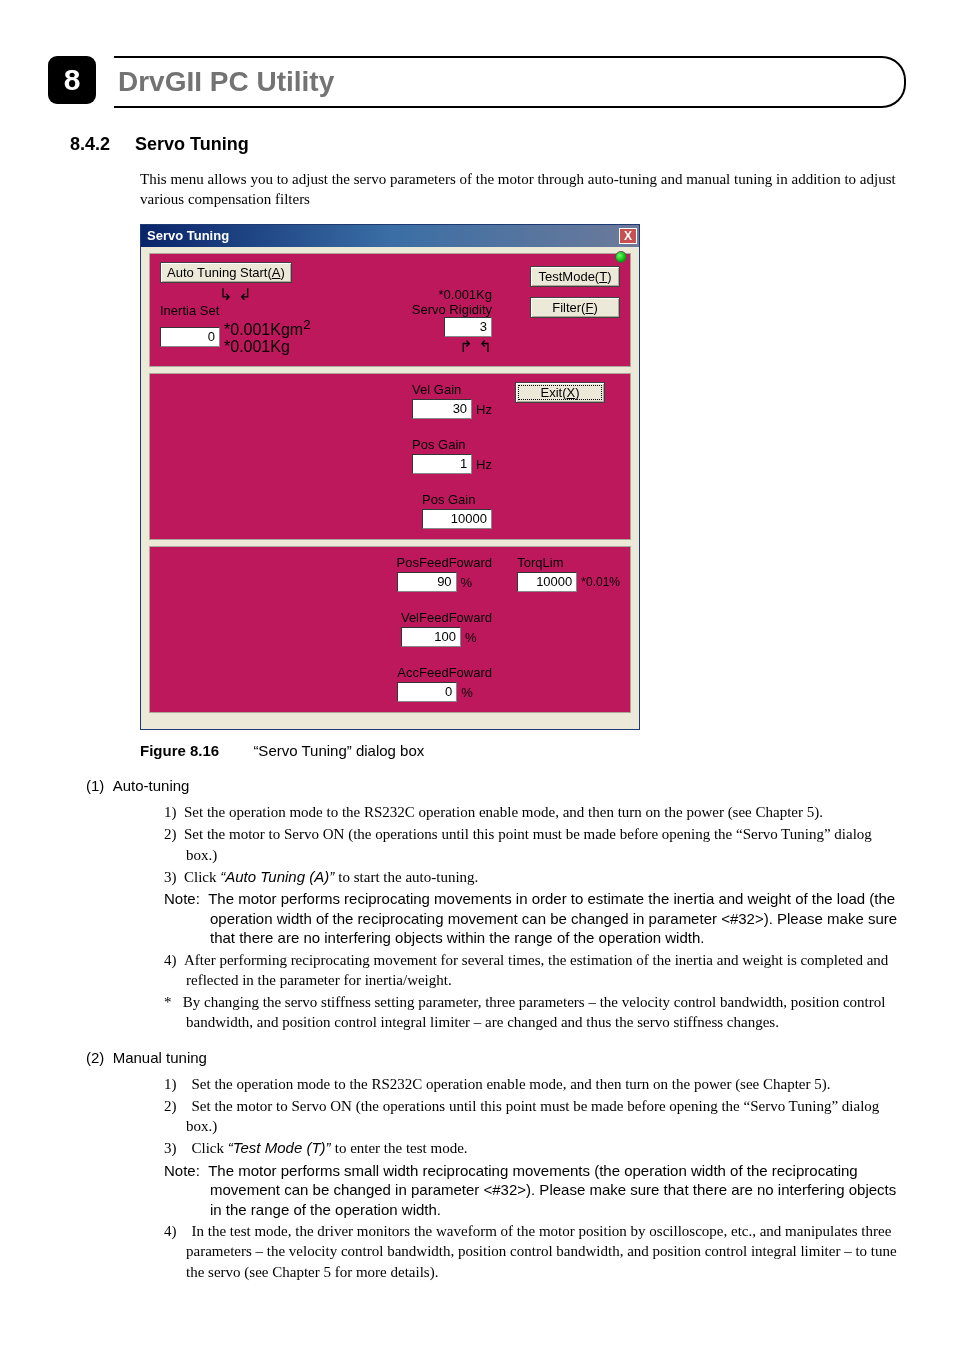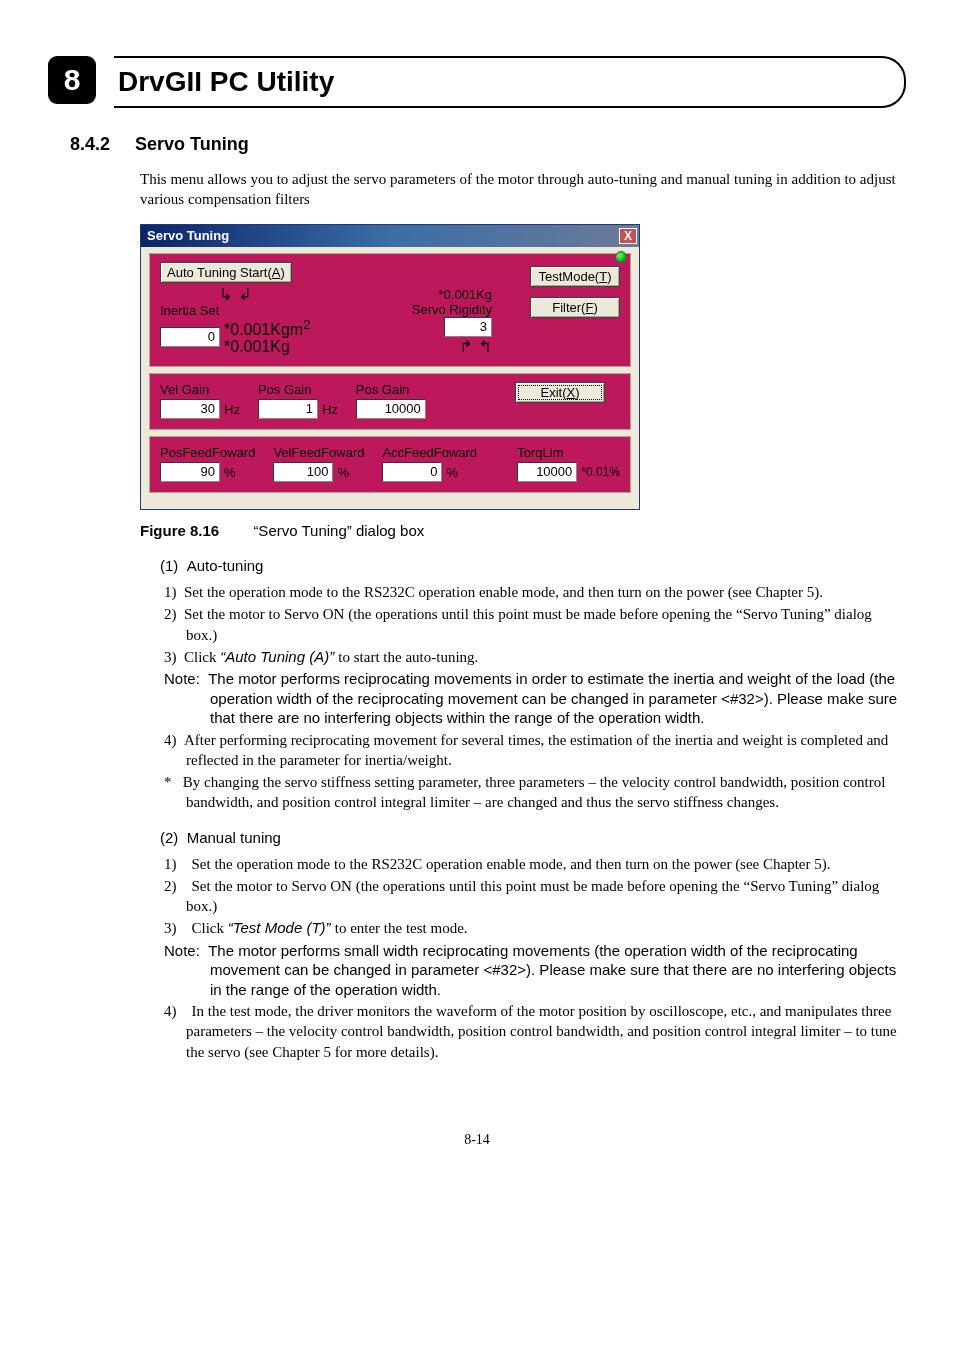--- a/index.html
+++ b/index.html
@@ -12,21 +12,21 @@
     width: 48px; height: 48px;
     background: #000; color: #fff;
     border-radius: 9px;
     display: flex; align-items: center; justify-content: center;
     font: 700 30px/1 Arial, Helvetica, sans-serif;
     margin-right: 18px;
     flex-shrink: 0;
   }
   .chapter-title {
     font: 700 28px/48px Arial, Helvetica, sans-serif;
-    color: #000000;
+    color: #737373;
     flex: 1;
     border-top: 2px solid #000;
     border-bottom: 2px solid #000;
     border-right: 2px solid #000;
     border-top-right-radius: 24px;
     border-bottom-right-radius: 24px;
     padding-left: 4px;
   }
 
   .section-heading {
@@ -86,41 +86,41 @@
     background: #ece9d8;
     padding: 2px 6px;
     font: 13px Tahoma, Arial, sans-serif;
     text-align:center;
     box-shadow: inset 1px 1px #fff, inset -1px -1px #aca899;
     min-width: 90px;
   }
   .winbtn.focus { outline: 1px dotted #000; outline-offset: -4px; }
   .under { text-decoration: underline; }
 
-  .row3 { display:flex; gap: 18px; align-items:flex-end; }
+  .row3 { display:flex; gap: 18px; align-items:flex-end;flex-direction:column; }
   .field { display:flex; flex-direction:column; gap:2px; }
   .field .lab { font-size: 13px; }
   .valline { display:flex; align-items:center; gap:4px; }
   .valbox {
     border: 1px inset #888; background:#fff;
     width: 60px; height: 20px; text-align:right; padding: 1px 4px;
     font: 13px Tahoma, Arial;
   }
   .unit { font-size: 13px; }
 
   .arrow-down, .arrow-up { display:inline-block; font-size: 16px; line-height:1; }
 
   .figure-caption {
     margin: 8px 0 18px 92px;
     font: 15px Arial, Helvetica, sans-serif;
   }
   .figure-caption .fignum { margin-right: 30px; font-weight: bold; }
 
   .sub-heading {
-    margin: 4px 0 8px 112px;
+    margin: 4px 0 8px 38px;
     font: 15px Arial, Helvetica, sans-serif;
   }
   .sub-heading.mt { margin-top: 16px; }
 
   ol.steps {
     margin: 0 0 0 116px;
     padding: 0;
     list-style: none;
     font-size: 15px;
     line-height: 1.35;

